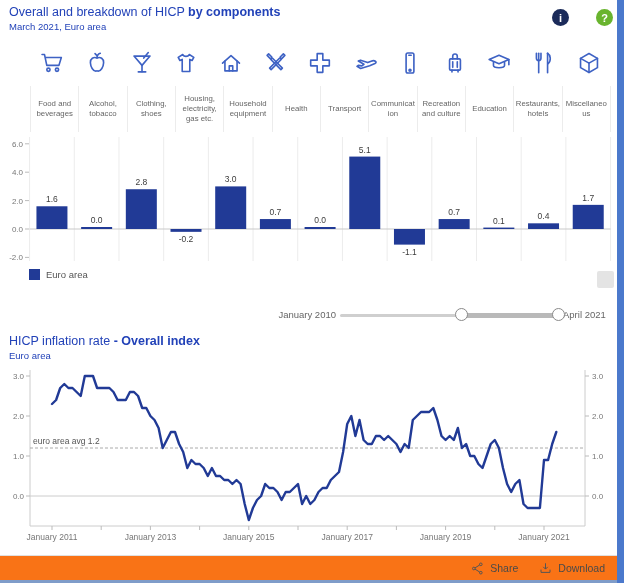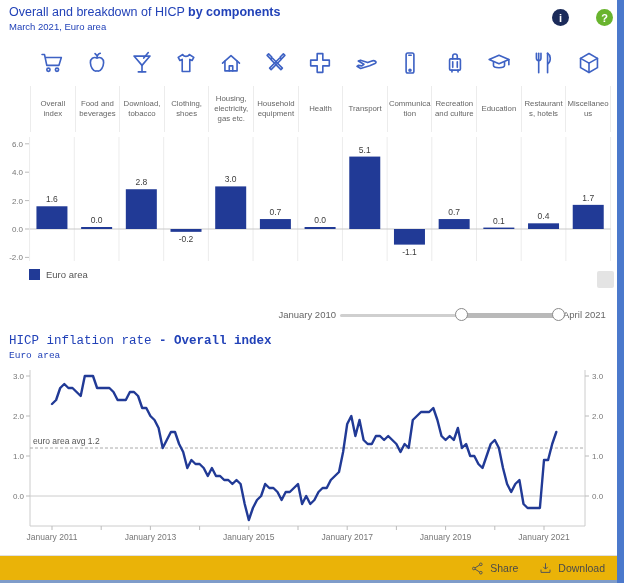--- a/index.html
+++ b/index.html
@@ -41,29 +41,29 @@
                 font-size:10px;font-weight:bold;color:#444;}
   .slider-min{position:absolute;left:240px;top:309px;width:96px;text-align:right;font-size:9.5px;color:#666;}
   .slider-max{position:absolute;left:563px;top:309px;font-size:9.5px;color:#666;}
   .slider-track{position:absolute;left:340px;top:314px;width:221px;height:3px;background:#cfcfcf;border-radius:2px;}
   .slider-range{position:absolute;left:462px;top:313px;width:98px;height:5px;background:#b9b9b9;border-radius:2px;}
   .slider-handle{position:absolute;top:308px;width:13px;height:13px;background:#fff;
                  border:1px solid #8a8a8a;border-radius:50%;box-sizing:border-box;cursor:ew-resize;z-index:2;}
   .h-left{left:455px;}
   .h-right{left:552px;}
 
-  .hdr2{position:absolute;left:9px;top:334px;font-family:Liberation Mono, monospace;}
+  .hdr2{position:absolute;left:9px;top:334px;}
   .hdr2 .t{font-size:12.5px;color:#2242b8;}
   .hdr2 .t b{font-weight:bold;}
   .hdr2 .s{font-size:9.5px;color:#2242b8;margin-top:2px;}
 
   .line-svg{position:absolute;left:0;top:364px;}
 
   
-  .footer{position:absolute;left:0;right:7px;bottom:3px;height:24px;background:#eab308;
+  .footer{position:absolute;left:0;right:7px;bottom:3px;height:24px;background:#f97316;
           border-top:1px solid #e0e0e0;display:flex;align-items:center;justify-content:flex-end;
           gap:20px;padding-right:12px;}
   .foot-btn{display:flex;align-items:center;gap:5px;font-size:10.5px;color:#4a4a4a;cursor:pointer;}
 
   svg text{font-family:"Liberation Sans", sans-serif;}
 </style>
 </head>
 <body>
 
 <div class="page">
@@ -166,23 +166,22 @@
       <div class="icon-cell">
         <svg width="26" height="26" viewBox="0 0 24 24" fill="none" stroke="#3e62c4" stroke-width="1.5" stroke-linecap="round" stroke-linejoin="round">
           <path d="M12 3.3 19.8 7.7v8.6L12 20.7 4.2 16.3V7.7z"></path>
           <path d="M4.2 7.7 12 12.1l7.8-4.4"></path>
           <path d="M12 12.1v8.6"></path>
         </svg>
       </div>
     </div>
 
   <div class="cols labels-row" id="labels-row">
-      <div class="cat-cell">Overall index</div>
       <div class="cat-cell">Food and beverages</div>
-      <div class="cat-cell">Download, tobacco</div>
+      <div class="cat-cell">Alcohol, tobacco</div>
       <div class="cat-cell">Clothing, shoes</div>
       <div class="cat-cell">Housing, electricity, gas etc.</div>
       <div class="cat-cell">Household equipment</div>
       <div class="cat-cell">Health</div>
       <div class="cat-cell">Transport</div>
       <div class="cat-cell">Communication</div>
       <div class="cat-cell">Recreation and culture</div>
       <div class="cat-cell">Education</div>
       <div class="cat-cell">Restaurants, hotels</div>
       <div class="cat-cell">Miscellaneous</div>

